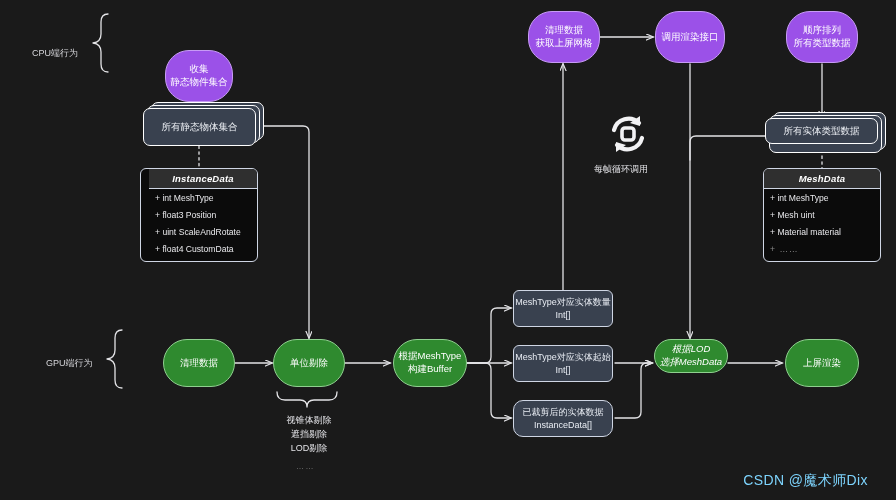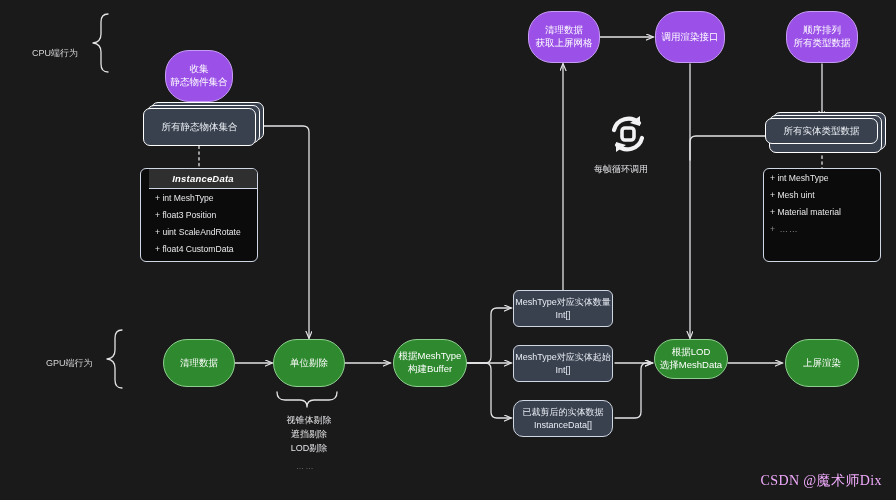--- a/index.html
+++ b/index.html
@@ -34,22 +34,22 @@
              text-align:center;padding:4px 0 4px;letter-spacing:.2px;}
   .uml-row{font-size:8.6px;color:#e9e9ec;padding:4px 6px 3px 6px;}
   .uml-row.dim{color:#8a8a8a;letter-spacing:1px;}
 
   
   .sidelabel{position:absolute;font-size:9px;color:#d6d6da;white-space:nowrap;}
   .notelabel{position:absolute;font-size:9px;color:#e2e2e6;text-align:center;
              line-height:1.55;white-space:nowrap;}
   .looplabel{position:absolute;font-size:9px;color:#e2e2e6;white-space:nowrap;}
   .loop-icon{position:absolute;}
-  .watermark{position:absolute;right:14px;bottom:10px;font-size:14px;color:#f0abfc;
-             letter-spacing:.4px;white-space:nowrap;font-family:Liberation Serif, serif;}
+  .watermark{position:absolute;right:28px;bottom:10px;font-size:14px;color:#7dd3fc;
+             letter-spacing:.4px;white-space:nowrap;}
   .dots{position:absolute;font-size:8px;color:#8a8a8a;letter-spacing:1.5px;}
 </style>
 </head>
 <body>
 
 <div id="canvas">
 
   <svg class="edges" viewBox="0 0 896 500">
     <defs>
       <marker id="ah" markerWidth="9" markerHeight="9" refX="7.2" refY="3.2" orient="auto" markerUnits="userSpaceOnUse">
@@ -135,20 +135,21 @@
 
   <div class="uml" style="left:140px;top:168px;width:118px;height:94px;padding-left:8px;">
     <div class="uml-title">InstanceData</div>
     <div class="uml-row">+ int MeshType</div>
     <div class="uml-row">+ float3 Position</div>
     <div class="uml-row">+ uint ScaleAndRotate</div>
     <div class="uml-row">+ float4 CustomData</div>
   </div>
 
   <div class="uml" style="left:763px;top:168px;width:118px;height:94px;">
+    <div class="uml-title">MeshData</div>
     <div class="uml-row">+ int MeshType</div>
     <div class="uml-row">+ Mesh uint</div>
     <div class="uml-row">+ Material material</div>
     <div class="uml-row dim">+ ……</div>
   </div>
 
   <div class="loop-icon" style="left:604px;top:110px;width:48px;height:48px;">
     <svg viewBox="0 0 48 48" width="48" height="48">
       <g fill="none" stroke="#f2f2f4" stroke-width="4.2" stroke-linecap="round">
         <path d="M10,20 A15,15 0 0 1 35,13"></path>
@@ -167,21 +168,21 @@
 
   <div class="node pill green" style="left:273px;top:339px;width:72px;height:48px;">
     <span>单位剔除</span>
   </div>
 
   <div class="node pill green" style="left:393px;top:339px;width:74px;height:48px;">
     <span>根据MeshType</span>
     <span>构建Buffer</span>
   </div>
 
-  <div class="node pill green" style="left:654px;top:339px;width:74px;height:40px;">
+  <div class="node pill green" style="left:654px;top:339px;width:74px;height:34px;font-style:italic;">
     <span>根据LOD</span>
     <span>选择MeshData</span>
   </div>
 
   <div class="node pill green" style="left:785px;top:339px;width:74px;height:48px;">
     <span>上屏渲染</span>
   </div>
 
   <div class="node databox" style="left:513px;top:290px;width:100px;height:37px;">
     <span>MeshType对应实体数量</span>

